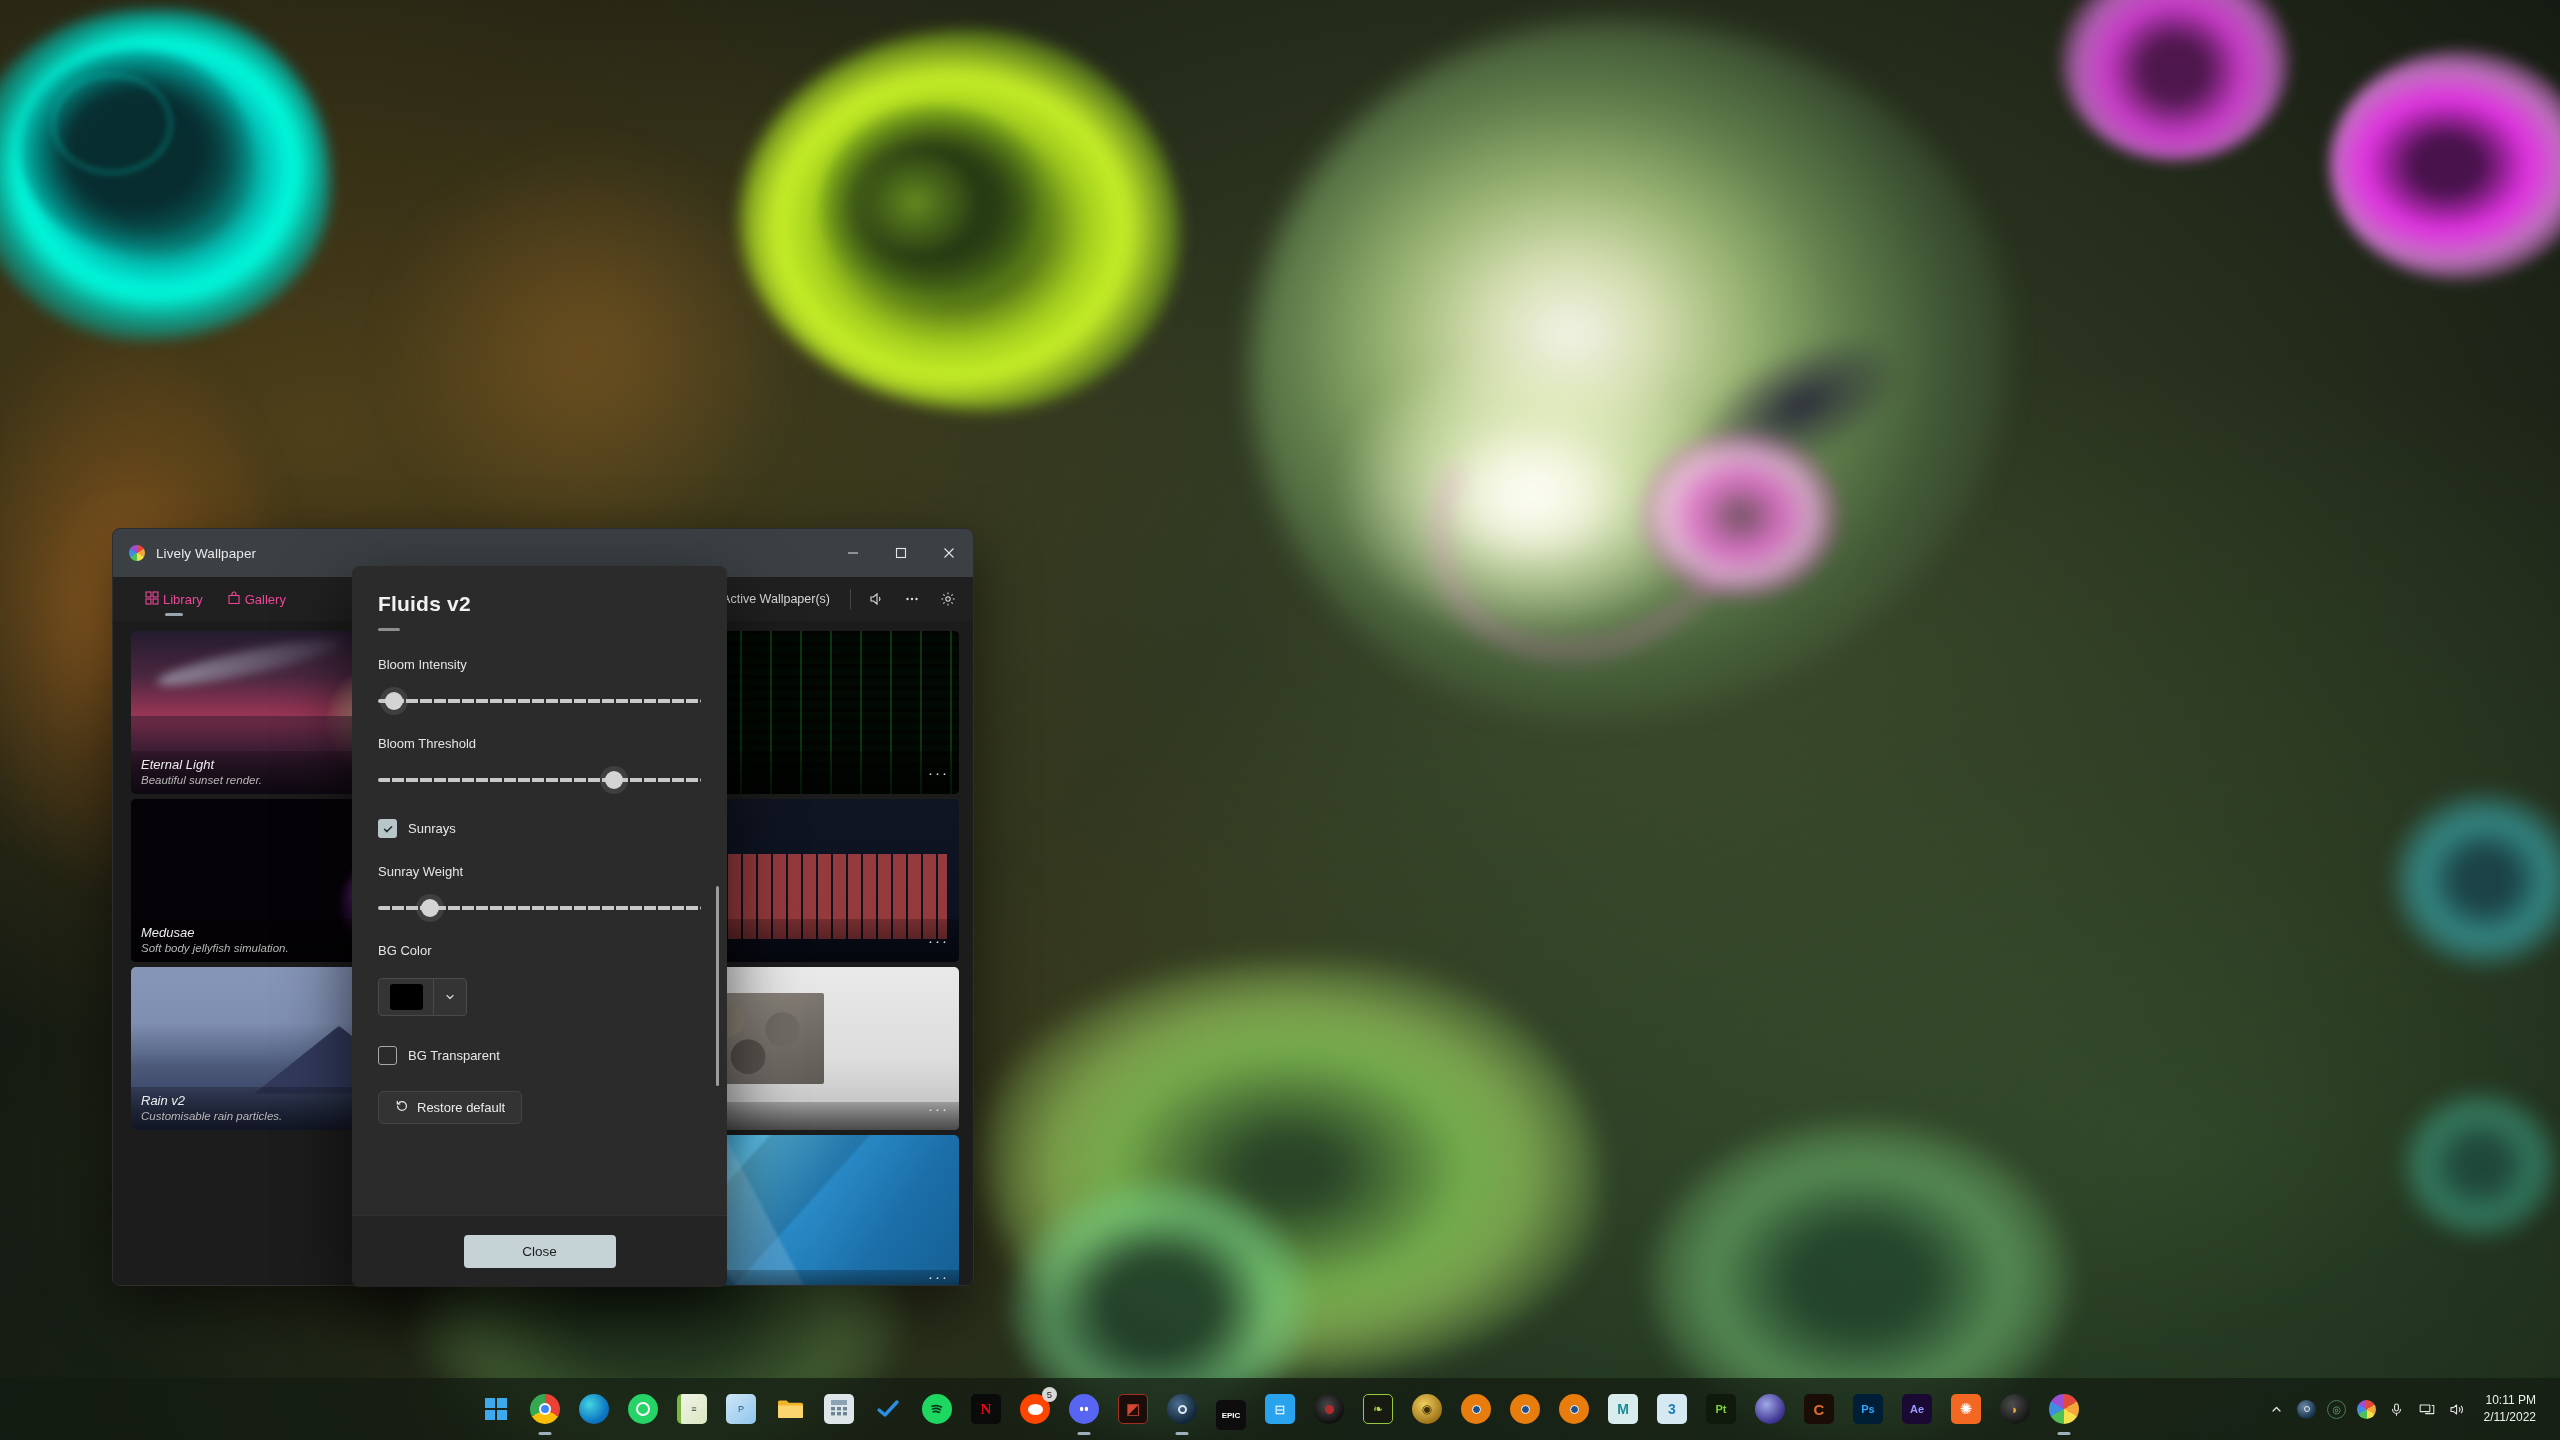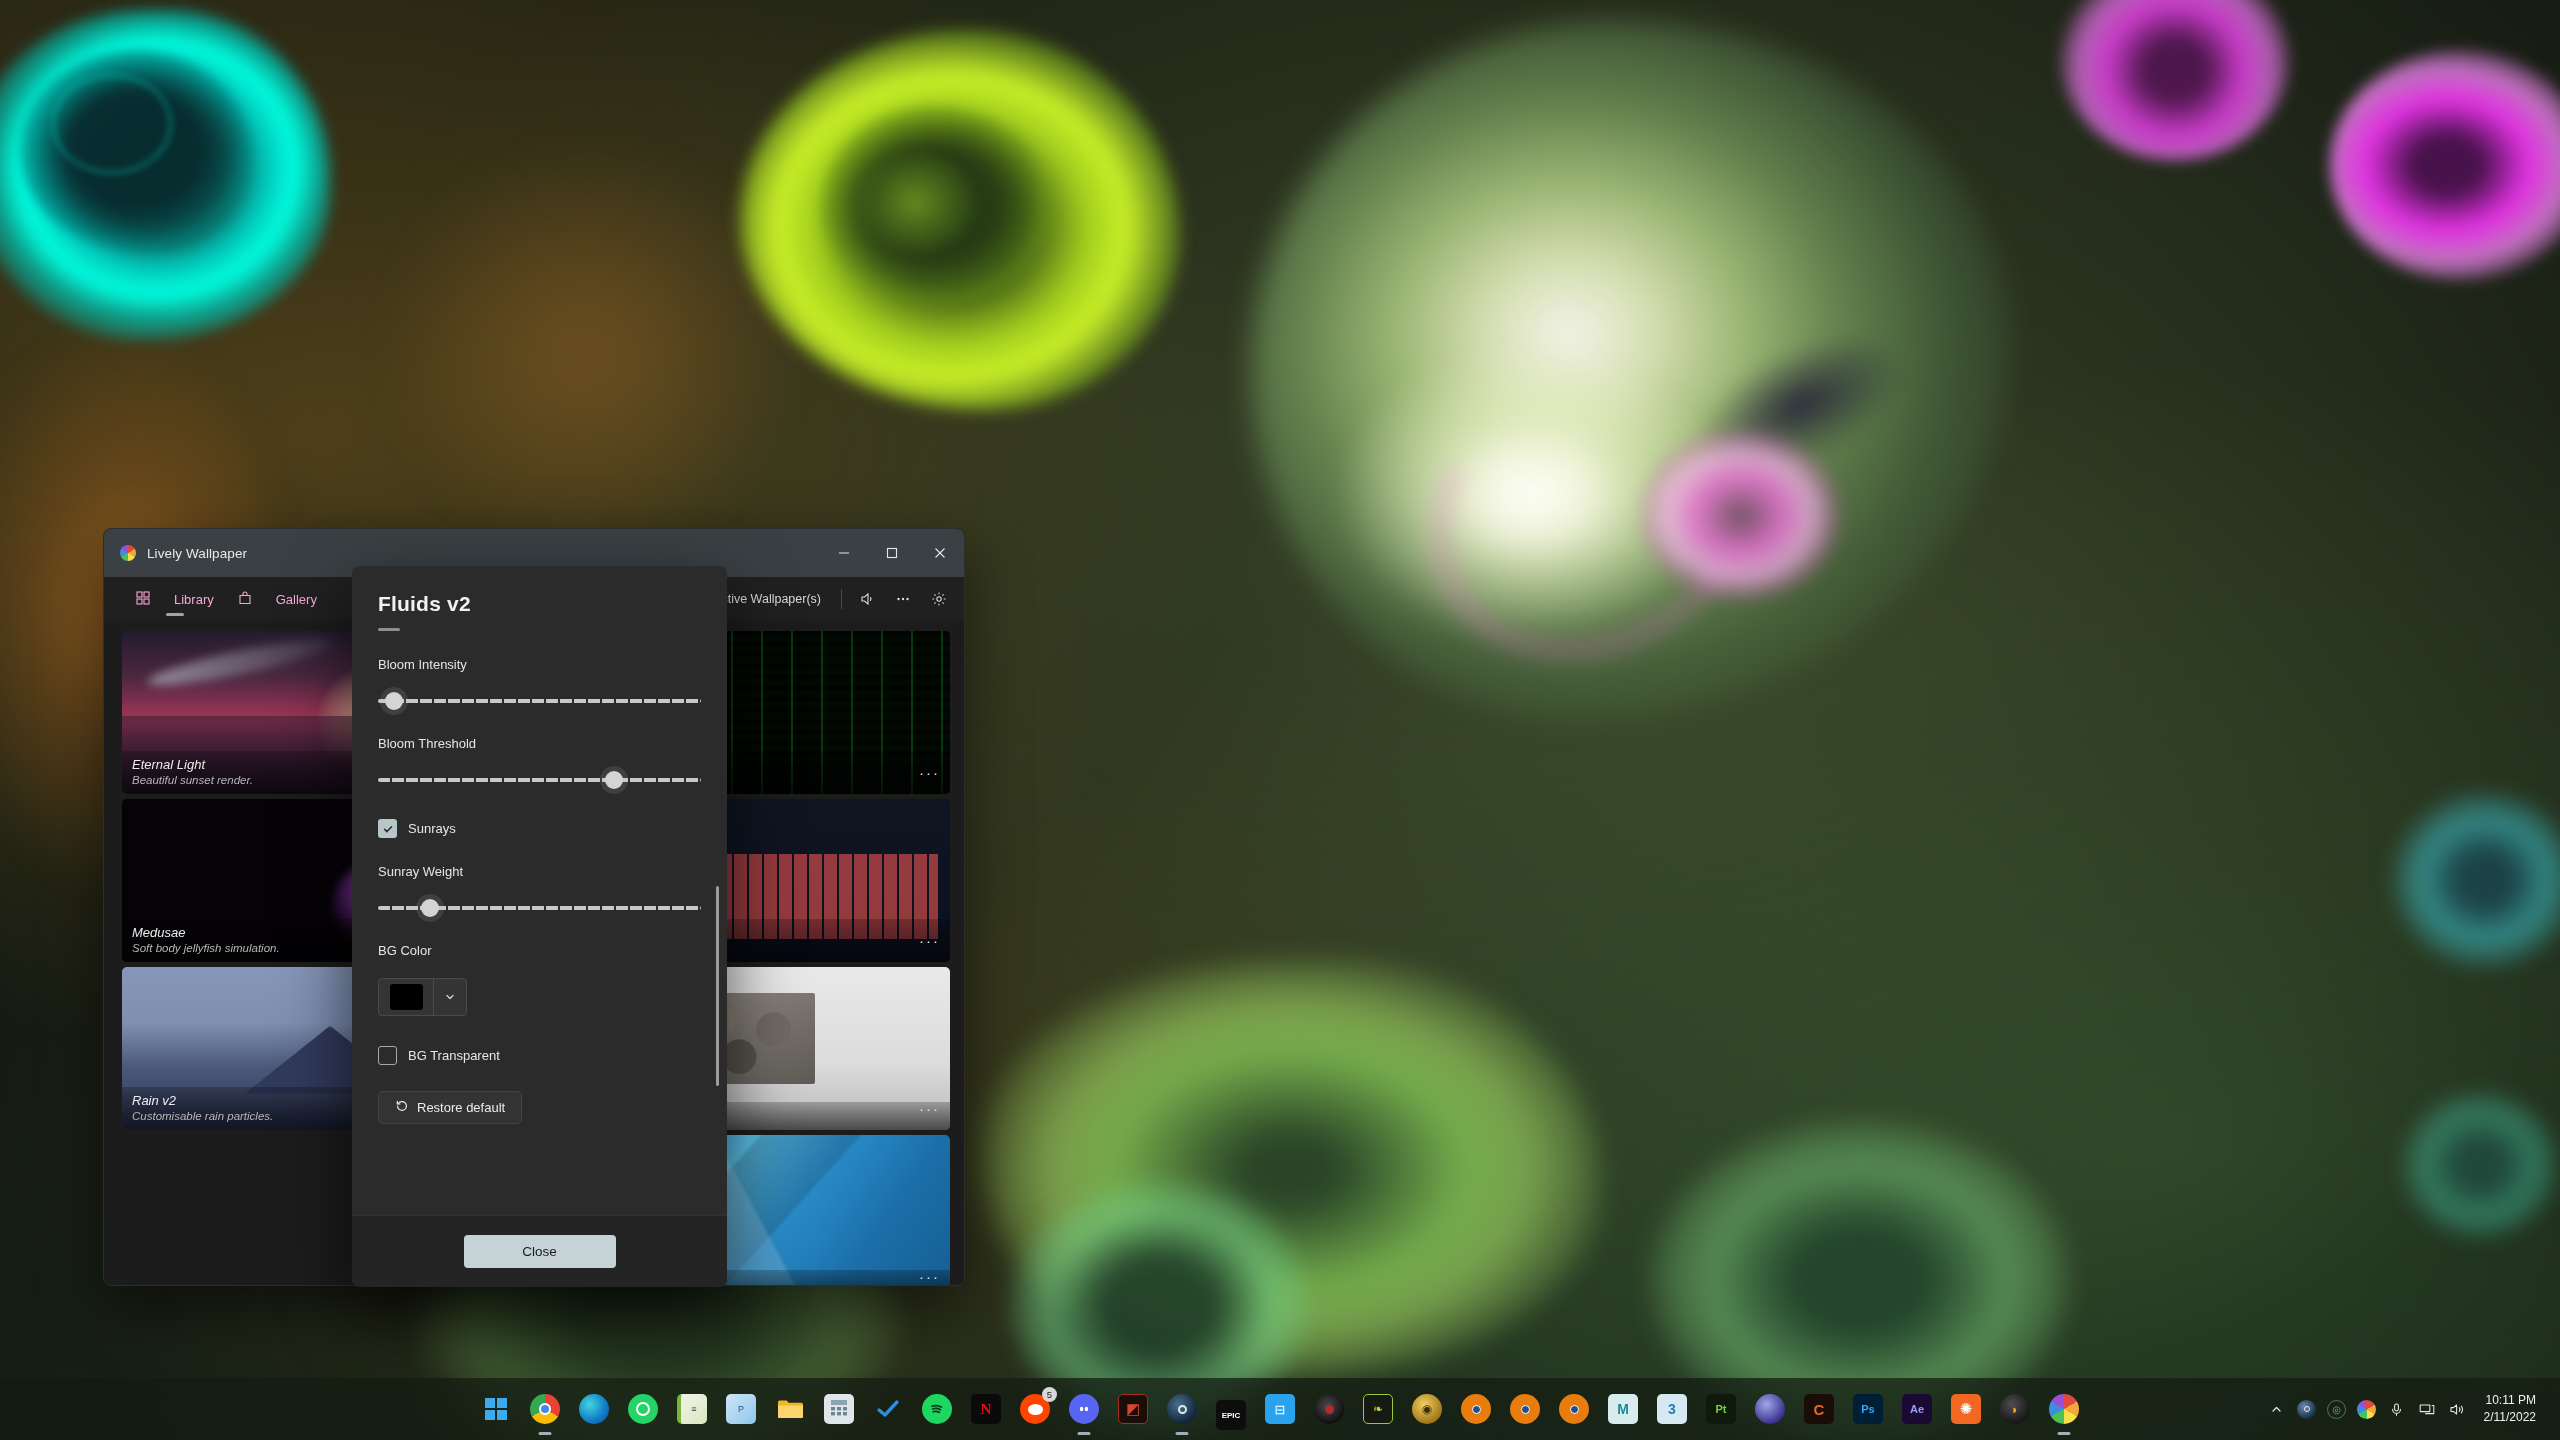--- a/index.html
+++ b/index.html
@@ -169,21 +169,21 @@
   .amber-m {
     position: absolute; left: 380px; top: 140px; width: 420px; height: 420px;
     border-radius: 50%;
     background: radial-gradient(ellipse at 50% 50%, rgba(170,110,40,0.35) 12%, transparent 70%);
     filter: blur(18px);
   }
 
   
   #app-window {
     position: absolute;
-    left: 103px; top: 528px;
+    left: 112px; top: 528px;
     width: 862px; height: 758px;
     background: #202020;
     border-radius: 8px;
     box-shadow: 0 22px 60px rgba(0,0,0,0.55);
     overflow: hidden;
     border: 1px solid #2e2e2e;
   }
 
   .titlebar {
     height: 48px;
@@ -204,23 +204,23 @@
     color: #e6e6e6;
   }
   .win-btn svg { display: block; }
 
   .navbar {
     height: 44px; background: #202020;
     display: flex; align-items: center; padding-left: 20px;
     position: relative;
   }
   .nav-tab {
-    display: flex; align-items: center; gap: 24px;
+    display: flex; align-items: center; gap: 4px;
     padding: 0 12px; height: 44px; position: relative;
-    color: #f9a8d4; font-size: 13px;
+    color: #ec4899; font-size: 13px;
   }
   .nav-tab .tlabel { font-size: 13px; }
   .nav-tab.active::after {
     content: ""; position: absolute; left: 50%; transform: translateX(-50%);
     bottom: 5px; width: 18px; height: 3px; border-radius: 2px; background: #9aa6ad;
   }
   .nav-right {
     position: absolute; right: 8px; top: 0; height: 44px;
     display: flex; align-items: center; gap: 2px;
   }

